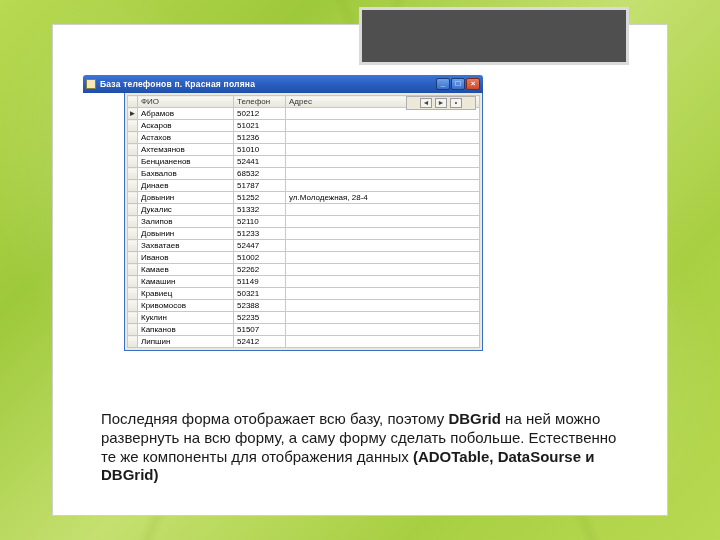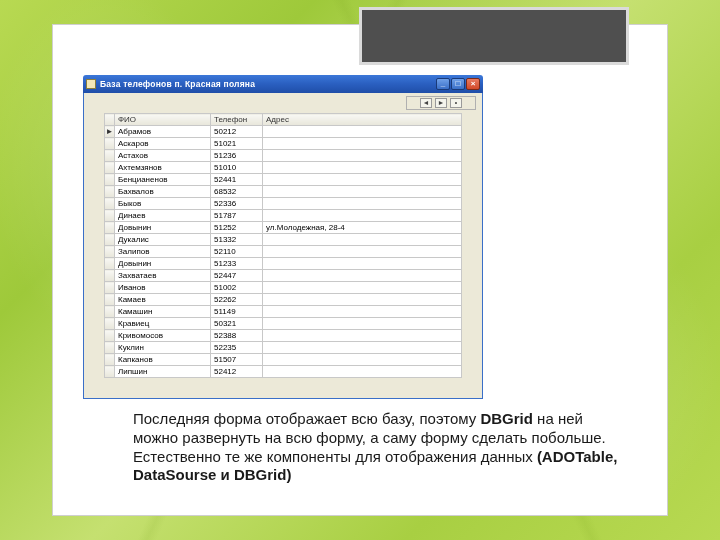--- a/index.html
+++ b/index.html
@@ -62,21 +62,22 @@
     border: 1px solid #1a3a78;
     border-radius: 2px;
     color: #fff;
     font-size: 8px; line-height: 10px; text-align: center;
   }
   .win-btn.close { background: linear-gradient(#e87a60, #d24a2a); border-color: #7a2a18; }
   .window-body {
     background: #ece9d8;
     border: 1px solid #3a6fc8;
     border-top: none;
-    padding: 20px;
+    padding: 2px;
+    margin-left: 41px;
   }
   .grid {
     width: 100%;
     background: #fff;
     border: 1px solid #9a9a9a;
     border-collapse: collapse;
     font-size: 8px;
   }
   .grid th, .grid td {
     border: 1px solid #c8c8c8;
@@ -118,21 +119,20 @@
   }
   .window-wrap { position: relative; }
   .caption {
     position: absolute;
     left: 48px; right: 48px;
     bottom: 30px;
     font-family: "Century Gothic", "Segoe UI", Arial, sans-serif;
     font-size: 15px;
     line-height: 1.25;
     color: #1a1a1a;
-    margin-left: 32px;
   }
   .caption b { font-weight: bold; }
 </style>
 </head>
 <body>
 
 <div class="bg-overlay"></div>
 
 <div class="slide">
   <div class="top-right-block"></div>
@@ -194,26 +194,20 @@
               <td class="col-addr"></td>
             </tr>
             <tr>
               <td class="rowhead"></td>
               <td class="col-name">Бахвалов</td>
               <td class="col-tel">68532</td>
               <td class="col-addr"></td>
             </tr>
             <tr>
               <td class="rowhead"></td>
-              <td class="col-name">Быков</td>
-              <td class="col-tel">52336</td>
-              <td class="col-addr"></td>
-            </tr>
-            <tr>
-              <td class="rowhead"></td>
               <td class="col-name">Динаев</td>
               <td class="col-tel">51787</td>
               <td class="col-addr"></td>
             </tr>
             <tr>
               <td class="rowhead"></td>
               <td class="col-name">Довынин</td>
               <td class="col-tel">51252</td>
               <td class="col-addr">ул.Молодежная, 28-4</td>
             </tr>

